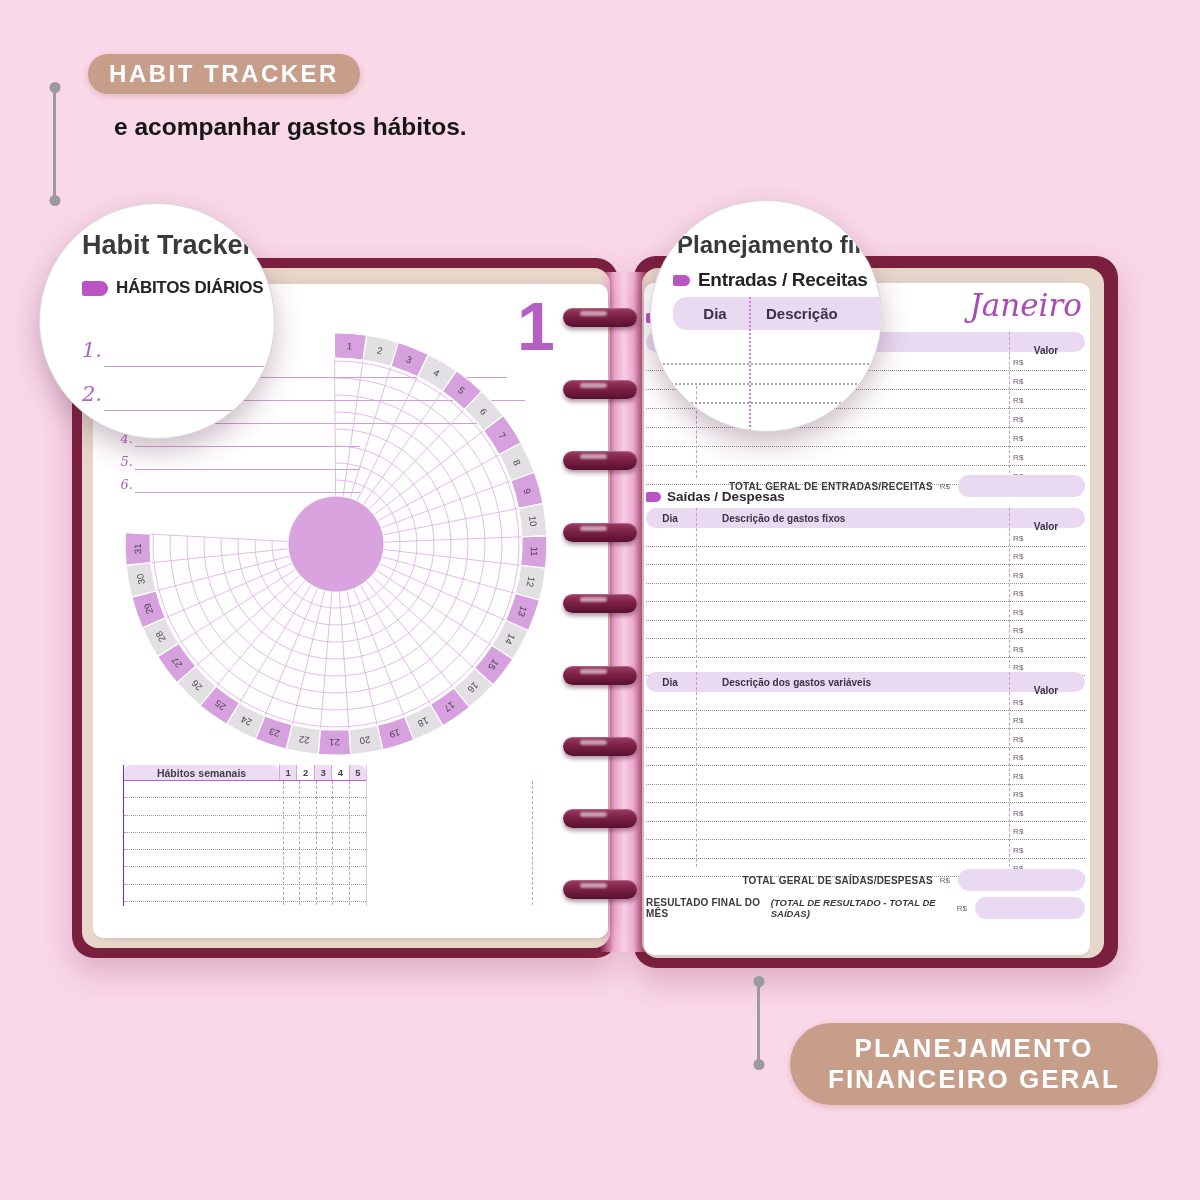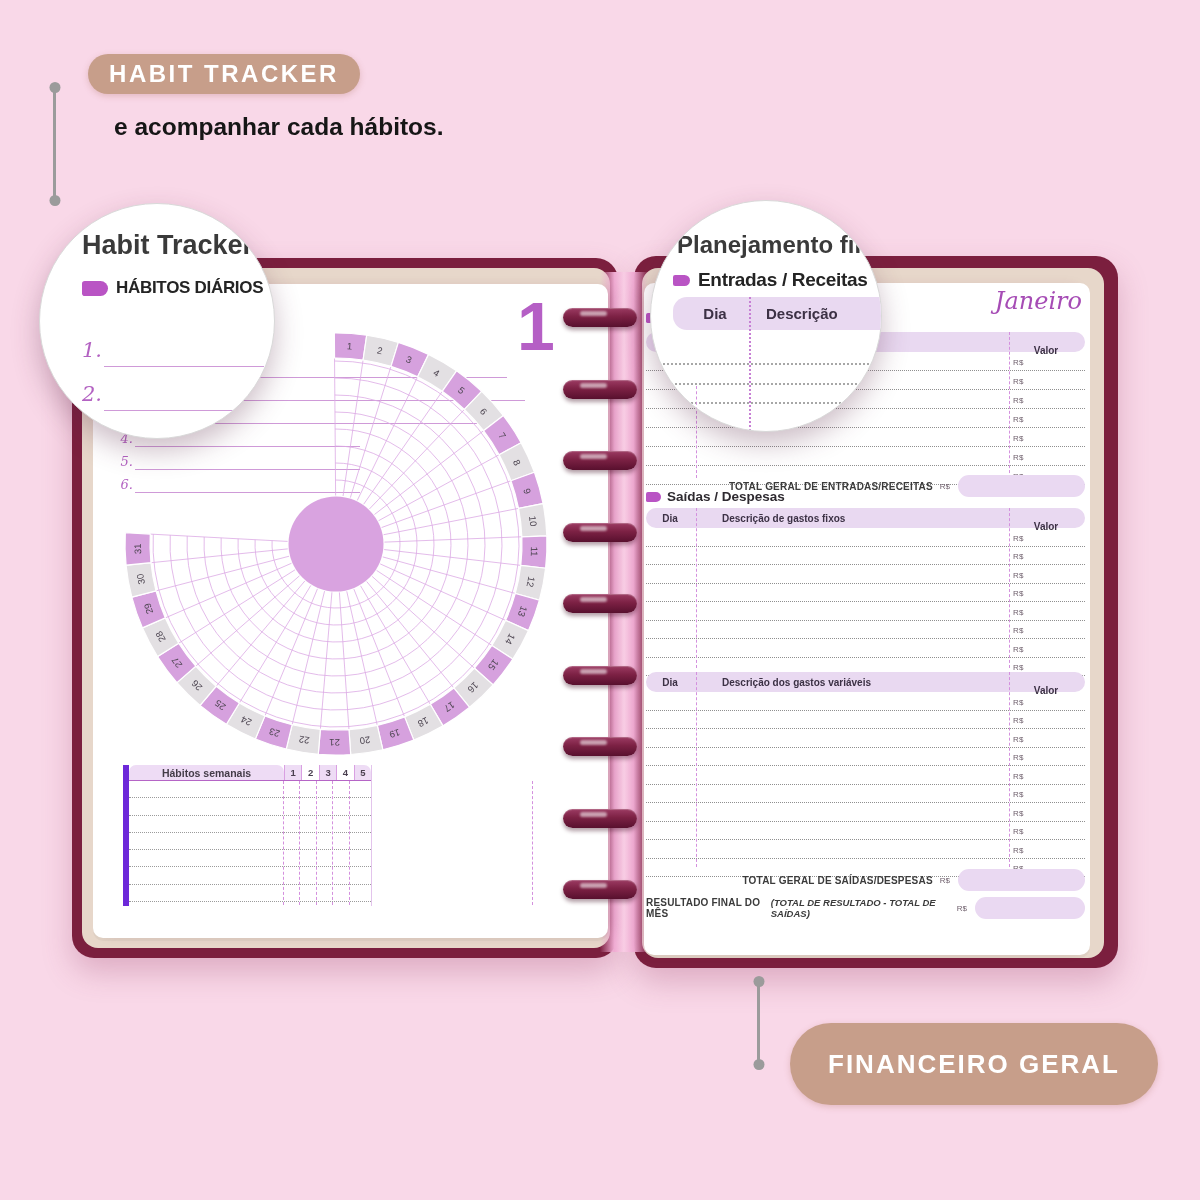--- a/index.html
+++ b/index.html
@@ -35,34 +35,34 @@
         box-shadow:0 3px 4px rgba(60,10,30,.4), inset 0 1px 1px rgba(255,255,255,.25)}
   .disc::after{content:"";position:absolute;left:17px;top:3px;width:27px;height:5px;
         border-radius:3px;background:rgba(255,255,255,.55);filter:blur(1px)}
 
   
   .big-num{position:absolute;font-size:68px;font-weight:700;color:#b55fc5;line-height:1}
   .hnum{position:absolute;font-family:"DejaVu Serif",serif;font-style:italic;
         color:#b362c2;font-size:13px;width:16px;text-align:right}
   .hline{position:absolute;height:0;border-bottom:1.2px solid #cf9ad8}
 
-  .ltable{position:absolute;border-left:6px solid #6d28d9;border-right:1px solid #e3c4ec}
+  .ltable{position:absolute;border-left:1px solid #6d28d9;border-right:1px solid #e3c4ec}
   .lhead{display:flex;height:15px;border-bottom:1.5px solid #b565c6;
          font-size:10.5px;font-weight:700;color:#443c48;align-items:center}
   .lhead .tl{flex:1;text-align:center;background:#eedcf5;height:100%;
          display:flex;align-items:center;justify-content:center;border-radius:7px 7px 0 0}
   .wcell{width:16.4px;height:100%;display:flex;align-items:center;justify-content:center;
          border-left:1px solid #d9a0e2;font-size:9.5px;font-weight:700;color:#4a4050}
   .lrow{height:16.3px;border-bottom:1px dotted #9b9b9b}
   .vdash{position:absolute;width:0;border-left:1px dashed #d490de}
   .vdash2{position:absolute;width:0;border-left:2px dotted #c77fd4}
 
   
   .month{position:absolute;font-family:"DejaVu Serif",serif;font-style:italic;
-         color:#a64cb5;font-size:24px}
+         color:#a64cb5;font-size:31px}
   .band{position:absolute;left:2px;width:439px;height:20px;background:#e9d9f1;
         border-radius:10px;font-size:10px;font-weight:700;color:#3c3145}
   .band .day{position:absolute;left:0;top:0;width:48px;height:100%;
         display:flex;align-items:center;justify-content:center}
   .band .desc{position:absolute;left:76px;top:0;height:100%;display:flex;align-items:center}
   .band .val{position:absolute;left:361px;top:8px;width:78px;height:100%;
         display:flex;align-items:center;justify-content:center}
   .rows{position:absolute;left:2px;width:439px}
   .trow{position:relative;border-bottom:1px dotted #8f8f8f}
   .trow .rs{position:absolute;left:367px;bottom:3px;font-size:8px;color:#6e5f6c;letter-spacing:.3px}
@@ -89,21 +89,21 @@
 </head>
 <body>
 
 <div id="stage">
 
   <div class="connector" style="left:53px;top:88px;height:112px"></div>
   <div class="pill" style="left:88px;top:54px;width:272px;height:40px;border-radius:22px;font-size:24px">
     <span>HABIT TRACKER</span>
   </div>
   <div class="callout-text" style="left:114px;top:110px;font-size:24.5px">
-    <div>e acompanhar cada hábitos.</div>
+    <div>e acompanhar gastos hábitos.</div>
   </div>
 
   <div class="cover" style="left:72px;top:258px;width:546px;height:700px"></div>
   <div class="inner-cover" style="left:82px;top:268px;width:528px;height:680px"></div>
   <div class="cover" style="left:634px;top:256px;width:484px;height:712px"></div>
   <div class="inner-cover" style="left:642px;top:268px;width:462px;height:690px"></div>
   <div class="gutter" style="left:600px;top:272px;width:48px;height:680px"></div>
 
   <div id="left-page" class="page" style="left:93px;top:284px;width:515px;height:654px">
     <div class="big-num" style="left:424px;top:8px">1</div>
@@ -430,16 +430,17 @@
     </div>
     <div class="vdash2" style="left:98px;top:96px;height:134px"></div>
     <div class="dotline" style="left:0;top:162px;width:230px"></div>
     <div class="dotline" style="left:0;top:182px;width:230px"></div>
     <div class="dotline" style="left:0;top:201px;width:230px"></div>
     <div class="vdash" style="left:45px;top:185px;height:45px"></div>
   </div>
 
   <div class="connector" style="left:757px;top:982px;height:82px"></div>
   <div class="pill" style="left:790px;top:1023px;width:368px;height:82px;border-radius:41px;font-size:26px;letter-spacing:2px">
+    <span>PLANEJAMENTO</span>
     <span>FINANCEIRO GERAL</span>
   </div>
 
 </div>
 
 </body></html>

